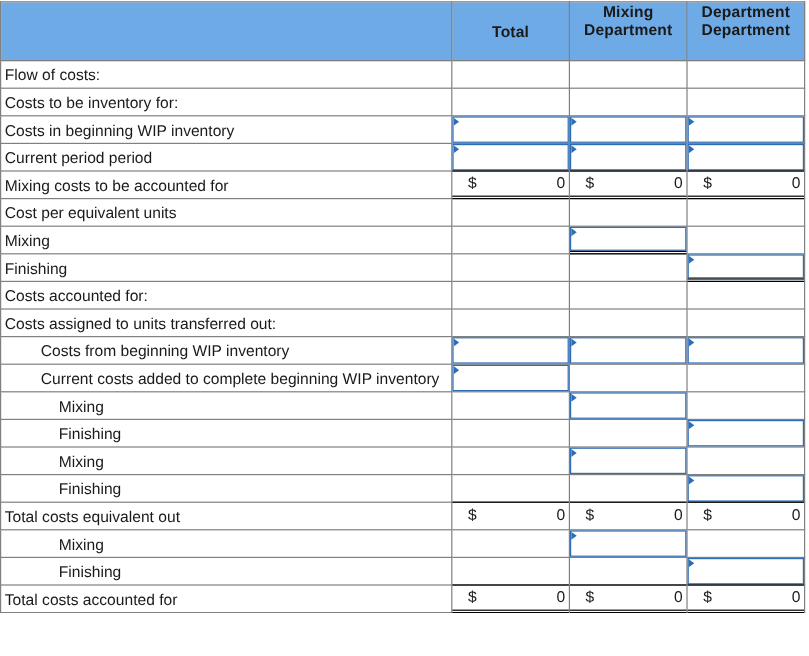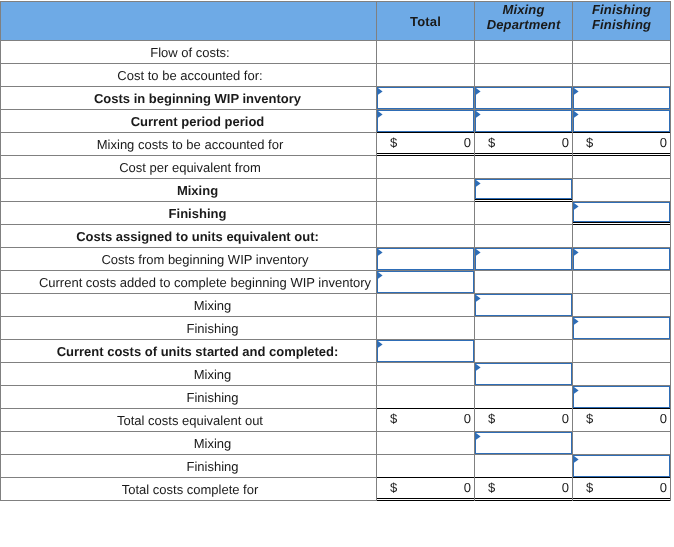--- a/index.html
+++ b/index.html
@@ -49,30 +49,30 @@
   table.grid thead th {
     background: #6EAAE6;
     color: #1a1a1a;
     font-weight: bold;
     text-align: center;
     height: 33px;
     line-height: 15px;
     letter-spacing: 0.15px;
     padding-bottom: 0px;
   }
-  table.grid thead th.two-line { padding-bottom: 8px; font-style: italic; }
+  table.grid thead th.two-line { padding-bottom: 18px; }
   thead th.h-label { background: #6EAAE6; }
 
   table.grid td.label {
-    text-align: center;
+    text-align: left;
     white-space: nowrap;
     padding-left: 3px;
     line-height: 15px;
   }
-  table.grid td.label.i1 { padding-left: 18px; font-weight: bold; }
+  table.grid td.label.i1 { padding-left: 3px; }
   table.grid td.label.i2 { padding-left: 33px; }
   table.grid td.label.i3 { padding-left: 48px; }
 
   td.val { position: relative; }
 
   
   td.money {
     position: relative;
   }
   table.grid tbody td.v { position: relative; }
@@ -144,32 +144,32 @@
       <col class="c-label">
       <col class="c-total">
       <col class="c-mix">
       <col class="c-fin">
     </colgroup>
     <thead>
       <tr>
         <th class="h-label"></th>
         <th>Total</th>
         <th class="two-line">Mixing Department</th>
-        <th class="two-line">Finishing Finishing</th>
+        <th class="two-line">Department Department</th>
       </tr>
     </thead>
     <tbody id="tbody">
         <tr>
           <td class="label i0">Flow of costs:</td>
           <td class="val v"></td>
           <td class="val v"></td>
           <td class="val v"></td>
         </tr>
         <tr>
-          <td class="label i0">Cost to be accounted for:</td>
+          <td class="label i0">Costs to be inventory for:</td>
           <td class="val v"></td>
           <td class="val v"></td>
           <td class="val v"></td>
         </tr>
         <tr>
           <td class="label i1">Costs in beginning WIP inventory</td>
           <td class="val v">
             <div class="bx">
               <span class="tri">
                 <svg width="6" height="8" viewBox="0 0 6 8">
@@ -236,21 +236,21 @@
           <td class="money v topline dblline">
             <span class="cur">$</span>
             <span class="num">0</span>
           </td>
           <td class="money v topline dblline">
             <span class="cur">$</span>
             <span class="num">0</span>
           </td>
         </tr>
         <tr>
-          <td class="label i0">Cost per equivalent from</td>
+          <td class="label i0">Cost per equivalent units</td>
           <td class="val v"></td>
           <td class="val v"></td>
           <td class="val v"></td>
         </tr>
         <tr>
           <td class="label i1">Mixing</td>
           <td class="val v"></td>
           <td class="val v dblline">
             <div class="bx">
               <span class="tri">
@@ -270,21 +270,27 @@
             <div class="bx">
               <span class="tri">
                 <svg width="6" height="8" viewBox="0 0 6 8">
                   <polygon points="0,0.1 0,6.8 4.6,3.45" fill="#2E6DB6"></polygon>
                 </svg>
               </span>
             </div>
           </td>
         </tr>
         <tr>
-          <td class="label i1">Costs assigned to units equivalent out:</td>
+          <td class="label i0">Costs accounted for:</td>
+          <td class="val v"></td>
+          <td class="val v"></td>
+          <td class="val v"></td>
+        </tr>
+        <tr>
+          <td class="label i1">Costs assigned to units transferred out:</td>
           <td class="val v"></td>
           <td class="val v"></td>
           <td class="val v"></td>
         </tr>
         <tr>
           <td class="label i2">Costs from beginning WIP inventory</td>
           <td class="val v">
             <div class="bx">
               <span class="tri">
                 <svg width="6" height="8" viewBox="0 0 6 8">
@@ -346,34 +352,20 @@
           <td class="val v"></td>
           <td class="val v">
             <div class="bx">
               <span class="tri">
                 <svg width="6" height="8" viewBox="0 0 6 8">
                   <polygon points="0,0.1 0,6.8 4.6,3.45" fill="#2E6DB6"></polygon>
                 </svg>
               </span>
             </div>
           </td>
-        </tr>
-        <tr>
-          <td class="label i1">Current costs of units started and completed:</td>
-          <td class="val v">
-            <div class="bx">
-              <span class="tri">
-                <svg width="6" height="8" viewBox="0 0 6 8">
-                  <polygon points="0,0.1 0,6.8 4.6,3.45" fill="#2E6DB6"></polygon>
-                </svg>
-              </span>
-            </div>
-          </td>
-          <td class="val v"></td>
-          <td class="val v"></td>
         </tr>
         <tr>
           <td class="label i3">Mixing</td>
           <td class="val v"></td>
           <td class="val v">
             <div class="bx">
               <span class="tri">
                 <svg width="6" height="8" viewBox="0 0 6 8">
                   <polygon points="0,0.1 0,6.8 4.6,3.45" fill="#2E6DB6"></polygon>
                 </svg>
@@ -433,21 +425,21 @@
             <div class="bx">
               <span class="tri">
                 <svg width="6" height="8" viewBox="0 0 6 8">
                   <polygon points="0,0.1 0,6.8 4.6,3.45" fill="#2E6DB6"></polygon>
                 </svg>
               </span>
             </div>
           </td>
         </tr>
         <tr>
-          <td class="label i0">Total costs complete for</td>
+          <td class="label i0">Total costs accounted for</td>
           <td class="money v topline dblline">
             <span class="cur">$</span>
             <span class="num">0</span>
           </td>
           <td class="money v topline dblline">
             <span class="cur">$</span>
             <span class="num">0</span>
           </td>
           <td class="money v topline dblline">
             <span class="cur">$</span>

